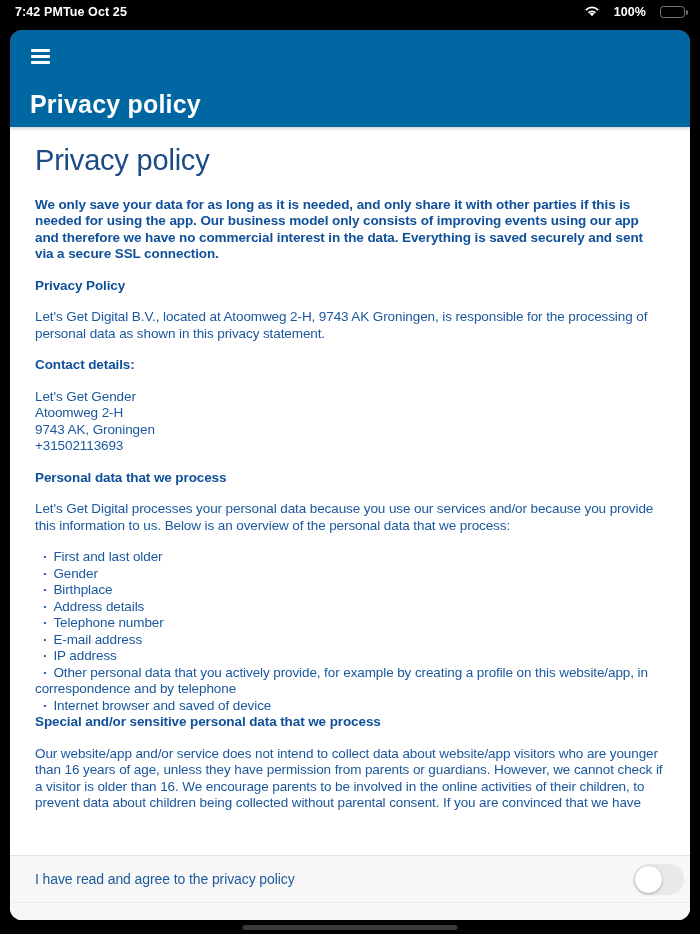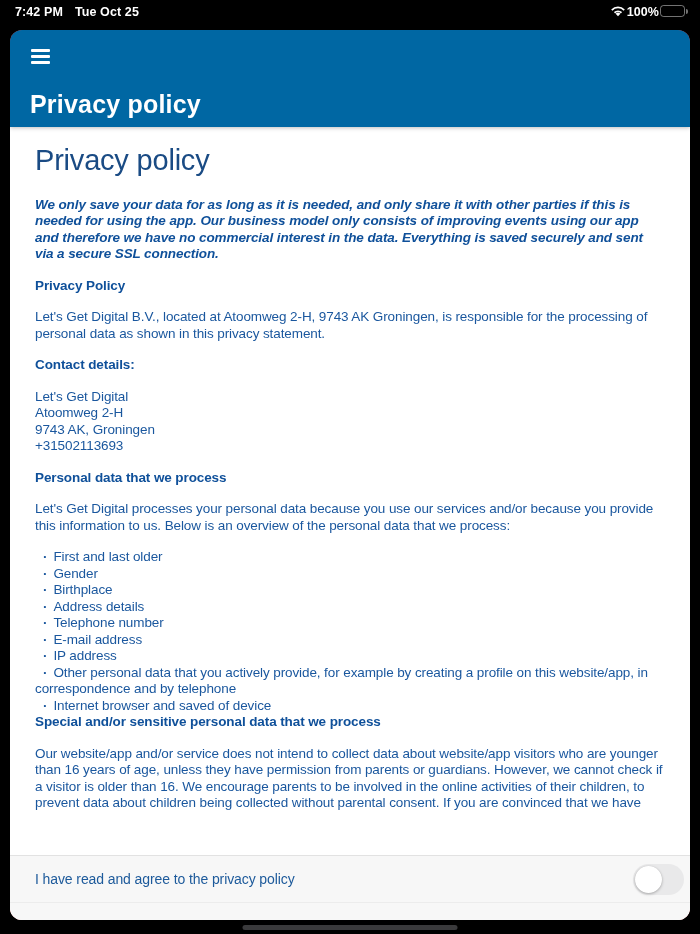--- a/index.html
+++ b/index.html
@@ -5,22 +5,22 @@
   * { margin:0; padding:0; box-sizing:border-box; }
   html,body { background:#000; }
   body { font-family:"Liberation Sans","DejaVu Sans",sans-serif; }
 
   .screen { position:relative; width:700px; height:934px; background:#000; overflow:hidden; margin:0 auto; }
 
   
   .status-bar { position:absolute; top:0; left:0; right:0; height:24px;
     display:flex; justify-content:space-between; align-items:center;
     padding:0 15px; color:#fff; font-size:12.5px; font-weight:700; letter-spacing:.1px; }
-  .status-left { display:flex; gap:12px; }
-  .status-right { display:flex; align-items:flex-start; gap:1px; }
+  .status-left { display:flex; }
+  .status-right { display:flex; align-items:center; gap:14px; }
   .wifi-svg { display:block; }
   .battery { position:relative; width:25px; height:12px; border:1px solid rgba(255,255,255,.45);
     border-radius:3.5px; padding:1px; }
   .battery-fill { width:100%; height:100%; background:#fff; border-radius:1.5px; }
   .battery-nub { position:absolute; right:-4px; top:3px; width:2px; height:5px;
     background:rgba(255,255,255,.45); border-radius:0 2px 2px 0; }
 
   
   .app-window { position:absolute; top:30px; left:10px; right:10px; bottom:14px;
     background:#ef4444; border-radius:12px; overflow:hidden; }
@@ -33,21 +33,21 @@
   .app-header h1 { position:absolute; left:20px; bottom:8px; color:#fff;
     font-size:25px; font-weight:700; letter-spacing:.2px; }
 
   
   .content { position:absolute; top:97px; left:0; right:0; bottom:0;
     overflow:hidden; padding:0 25px; background:#fff;
     color:#1A579E; font-size:13.5px; line-height:16.5px; letter-spacing:-.1px; }
   .content h2 { font-size:29px; font-weight:400; color:#1A4B84;
     letter-spacing:-.2px; margin:25px 0 28px; }
   .content p { margin:15px 0; }
-  .content p.bold { font-weight:700; color:#0F509A;font-style:italic; }
+  .content p.bold { font-weight:700; color:#0F509A; }
   .content h3 { font-size:13.5px; font-weight:700; color:#0F509A; margin:15px 0; }
   .address-block { margin:15px 0; }
   .plist { list-style:none; margin:15px 0 0 0; }
   .plist li::before { content:"·"; display:inline-block; margin-left:8px; margin-right:6px; font-weight:700; }
   .content h3.tight { margin-top:0; }
 
   
   .footer-bar { position:absolute; left:0; right:0; bottom:0; height:65px;
     background:#F7F7F7; border-top:1px solid #E2E2E2; z-index:5; }
   .agree-row { height:47px; display:flex; align-items:center; justify-content:space-between;
@@ -104,21 +104,21 @@
 
       <p class="bold">We only save your data for as long as it is needed, and only share it with other parties if this is needed for using the app. Our business model only consists of improving events using our app and therefore we have no commercial interest in the data. Everything is saved securely and sent via a secure SSL connection.</p>
 
       <h3>Privacy Policy</h3>
 
       <p>Let's Get Digital B.V., located at Atoomweg 2-H, 9743 AK Groningen, is responsible for the processing of personal data as shown in this privacy statement.</p>
 
       <h3>Contact details:</h3>
 
       <div class="address-block">
-        <div>Let's Get Digital</div>
+        <div>Let's Get Gender</div>
         <div>Atoomweg 2-H</div>
         <div>9743 AK, Groningen</div>
         <div>+31502113693</div>
       </div>
 
 
       <h3>Personal data that we process</h3>
 
       <p>Let's Get Digital processes your personal data because you use our services and/or because you provide this information to us. Below is an overview of the personal data that we process:</p>
 

